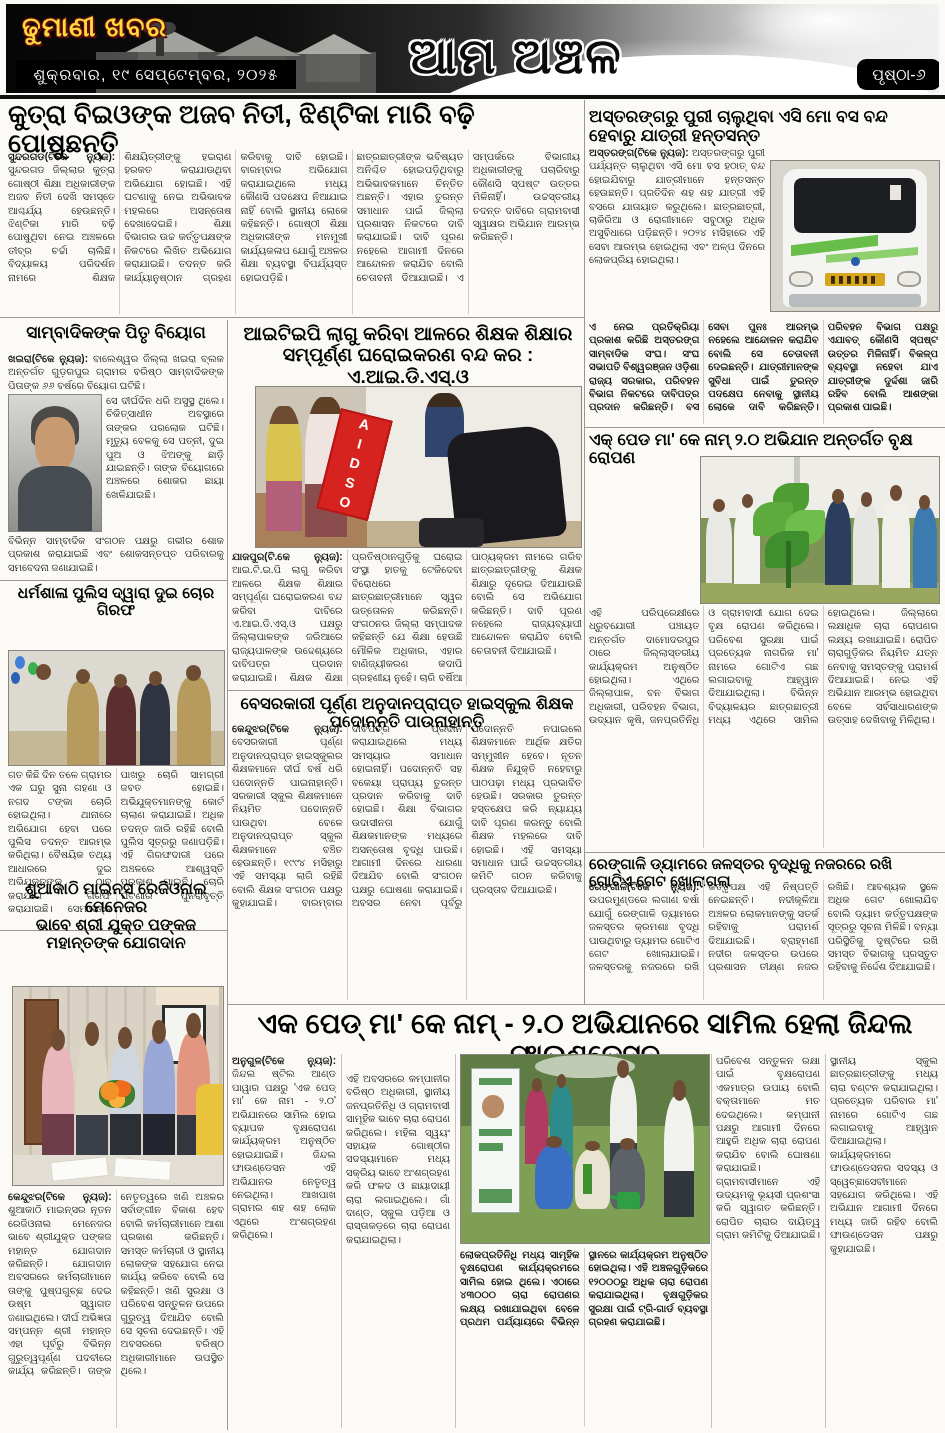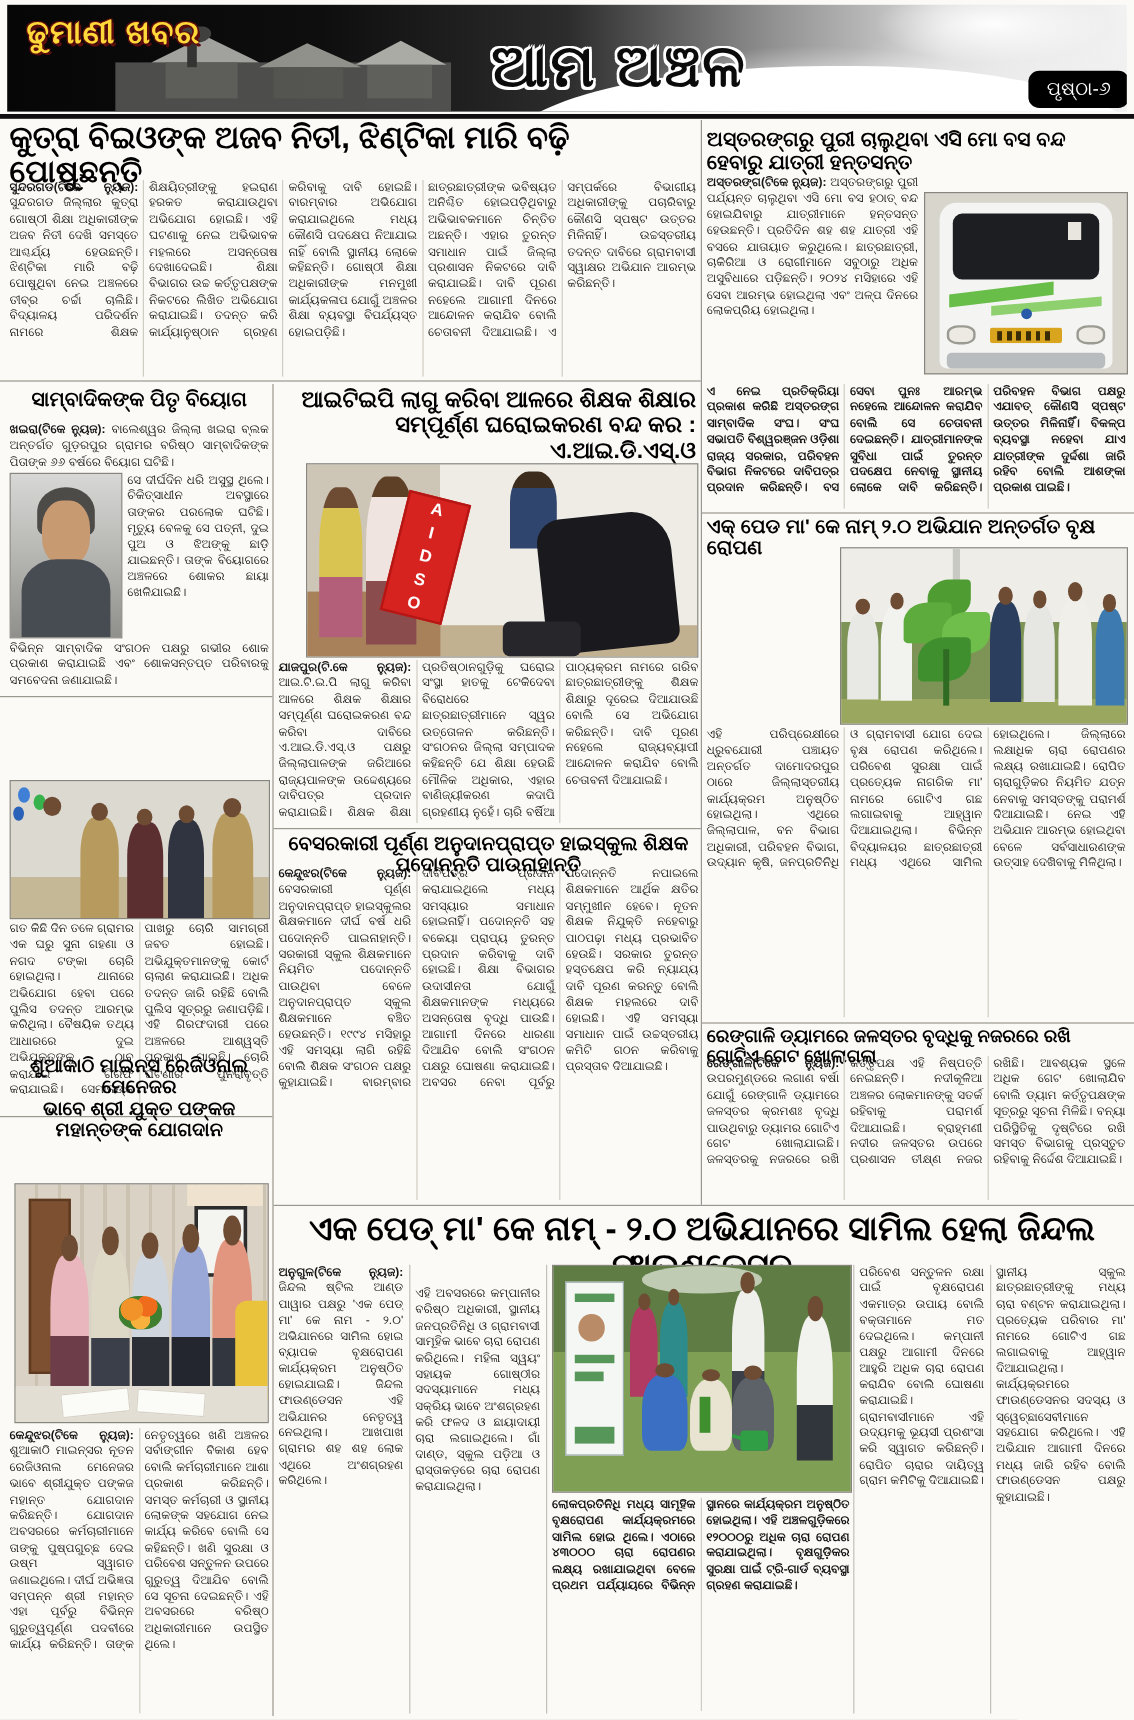--- a/index.html
+++ b/index.html
@@ -114,20 +114,21 @@
         <rect x="42" y="30" width="60" height="30" fill="#6d6d69"></rect>
       <polygon points="120,34 160,14 205,34" fill="#a8a8a2"></polygon>
         <rect x="132" y="34" width="58" height="26" fill="#62625e"></rect>
       <polygon points="200,32 238,12 276,32" fill="#c6c6c0"></polygon>
         <rect x="210" y="32" width="54" height="28" fill="#6d6d69"></rect>
       <rect x="60" y="0" width="8" height="34" fill="#3c3c3a"></rect>
         <ellipse cx="64" cy="6" rx="16" ry="8" fill="#4a4a48"></ellipse>
     </svg>
     <div class="mast-wave"></div>
     <div class="brand">ଢୁମାଣୀ ଖବର</div>
+    <div class="datebar">ଶୁକ୍ରବାର, ୧୯ ସେପ୍ଟେମ୍ବର, ୨୦୨୫</div>
     <div class="mast-title">ଆମ ଅଞ୍ଚଳ</div>
     <div class="pagebox">ପୃଷ୍ଠା-୬</div>
   </div>
   <div class="rule-top"></div>
 
   <div class="vline" style="left:227px;top:320px;height:1110px;"></div>
   <div class="vline" style="left:584px;top:100px;height:904px;"></div>
   <div class="hline" style="left:0;top:317px;width:584px;"></div>
   <div class="hline" style="left:585px;top:427px;width:360px;"></div>
   <div class="hline" style="left:0;top:580px;width:227px;"></div>
@@ -179,39 +180,40 @@
     <div class="port-face"></div>
     <div class="port-body"></div>
   </div>
   <div class="body" style="left:106px;top:394px;width:118px;height:136px;">
     <span>ସେ ଦୀର୍ଘଦିନ ଧରି ଅସୁସ୍ଥ ଥିଲେ। ଚିକିତ୍ସାଧୀନ ଅବସ୍ଥାରେ ତାଙ୍କର ପରଲୋକ ଘଟିଛି। ମୃତ୍ୟୁ ବେଳକୁ ସେ ପତ୍ନୀ, ଦୁଇ ପୁଅ ଓ ଝିଅଙ୍କୁ ଛାଡ଼ି ଯାଇଛନ୍ତି। ତାଙ୍କ ବିୟୋଗରେ ଅଞ୍ଚଳରେ ଶୋକର ଛାୟା ଖେଳିଯାଇଛି।</span>
   </div>
   <div class="body" style="left:8px;top:534px;width:216px;height:44px;">
     <span>ବିଭିନ୍ନ ସାମ୍ବାଦିକ ସଂଗଠନ ପକ୍ଷରୁ ଗଭୀର ଶୋକ ପ୍ରକାଶ କରାଯାଇଛି ଏବଂ ଶୋକସନ୍ତପ୍ତ ପରିବାରକୁ ସମବେଦନା ଜଣାଯାଇଛି।</span>
   </div>
 
-  <div class="hl c" style="left:236px;top:323px;width:344px;font-size:19px;text-align:right;">
+  <div class="hl c" style="left:236px;top:323px;width:344px;font-size:19px;">
     <div>ଆଇଟିଇପି ଲାଗୁ କରିବା ଆଳରେ ଶିକ୍ଷକ ଶିକ୍ଷାର</div>
     <div>ସମ୍ପୂର୍ଣ୍ଣ ଘରୋଇକରଣ ବନ୍ଦ କର : ଏ.ଆଇ.ଡି.ଏସ୍.ଓ</div>
   </div>
   <div class="photo ph-aidso" style="left:255px;top:386px;width:325px;height:160px;">
     <div class="aidso-floor"></div>
     <div class="aidso-cab"></div>
     <div class="aidso-p1"></div>
     <div class="aidso-p2"></div>
     <div class="aidso-p3"></div>
     <div class="aidso-chair"></div>
     <div class="aidso-chair2"></div>
     <div class="aidso-banner">AIDSO</div>
   </div>
   <div class="body" style="left:232px;top:550px;width:350px;height:136px;column-count:3;">
     <b>ଯାଜପୁର(ଟି.କେ ନ୍ୟୁଜ):</b>
     <span>ଆଇ.ଟି.ଇ.ପି ଲାଗୁ କରିବା ଆଳରେ ଶିକ୍ଷକ ଶିକ୍ଷାର ସମ୍ପୂର୍ଣ୍ଣ ଘରୋଇକରଣ ବନ୍ଦ କରିବା ଦାବିରେ ଏ.ଆଇ.ଡି.ଏସ୍.ଓ ପକ୍ଷରୁ ଜିଲ୍ଲାପାଳଙ୍କ ଜରିଆରେ ରାଜ୍ୟପାଳଙ୍କ ଉଦ୍ଦେଶ୍ୟରେ ଦାବିପତ୍ର ପ୍ରଦାନ କରାଯାଇଛି। ଶିକ୍ଷକ ଶିକ୍ଷା ପ୍ରତିଷ୍ଠାନଗୁଡ଼ିକୁ ଘରୋଇ ସଂସ୍ଥା ହାତକୁ ଟେକିଦେବା ବିରୋଧରେ ଛାତ୍ରଛାତ୍ରୀମାନେ ସ୍ୱର ଉତ୍ତୋଳନ କରିଛନ୍ତି। ସଂଗଠନର ଜିଲ୍ଲା ସମ୍ପାଦକ କହିଛନ୍ତି ଯେ ଶିକ୍ଷା ହେଉଛି ମୌଳିକ ଅଧିକାର, ଏହାର ବାଣିଜ୍ୟୀକରଣ କଦାପି ଗ୍ରହଣୀୟ ନୁହେଁ। ଚାରି ବର୍ଷିଆ ପାଠ୍ୟକ୍ରମ ନାମରେ ଗରିବ ଛାତ୍ରଛାତ୍ରୀଙ୍କୁ ଶିକ୍ଷକ ଶିକ୍ଷାରୁ ଦୂରେଇ ଦିଆଯାଉଛି ବୋଲି ସେ ଅଭିଯୋଗ କରିଛନ୍ତି। ଦାବି ପୂରଣ ନହେଲେ ରାଜ୍ୟବ୍ୟାପୀ ଆନ୍ଦୋଳନ କରାଯିବ ବୋଲି ଚେତାବନୀ ଦିଆଯାଇଛି।</span>
   </div>
 
+  <div class="hl c" style="left:8px;top:584px;width:216px;font-size:15.5px;">ଧର୍ମଶାଳା ପୁଲିସ ଦ୍ୱାରା ଦୁଇ ଚୋର ଗିରଫ</div>
   <div class="photo ph-police" style="left:8px;top:650px;width:215px;height:114px;">
     <div class="balloon" style="left:3%;top:4%;width:10px;height:13px;background:#3f7fd6;"></div>
     <div class="balloon" style="left:9%;top:10%;width:10px;height:13px;background:#37b24d;"></div>
     <div class="balloon" style="left:1%;top:18%;width:9px;height:12px;background:#2a62b8;"></div>
     <div class="pol-person" style="left:8%;top:22%;width:16%;height:78%;background:linear-gradient(180deg,#4a3categ 0,#b79a5e 16%,#b79a5e 70%,#7c6a40 70%);">
         <div class="head"></div>
       </div>
     <div class="pol-person" style="left:27%;top:26%;width:15%;height:74%;background:#b79a5e;">
         <div class="head"></div>
       </div>

